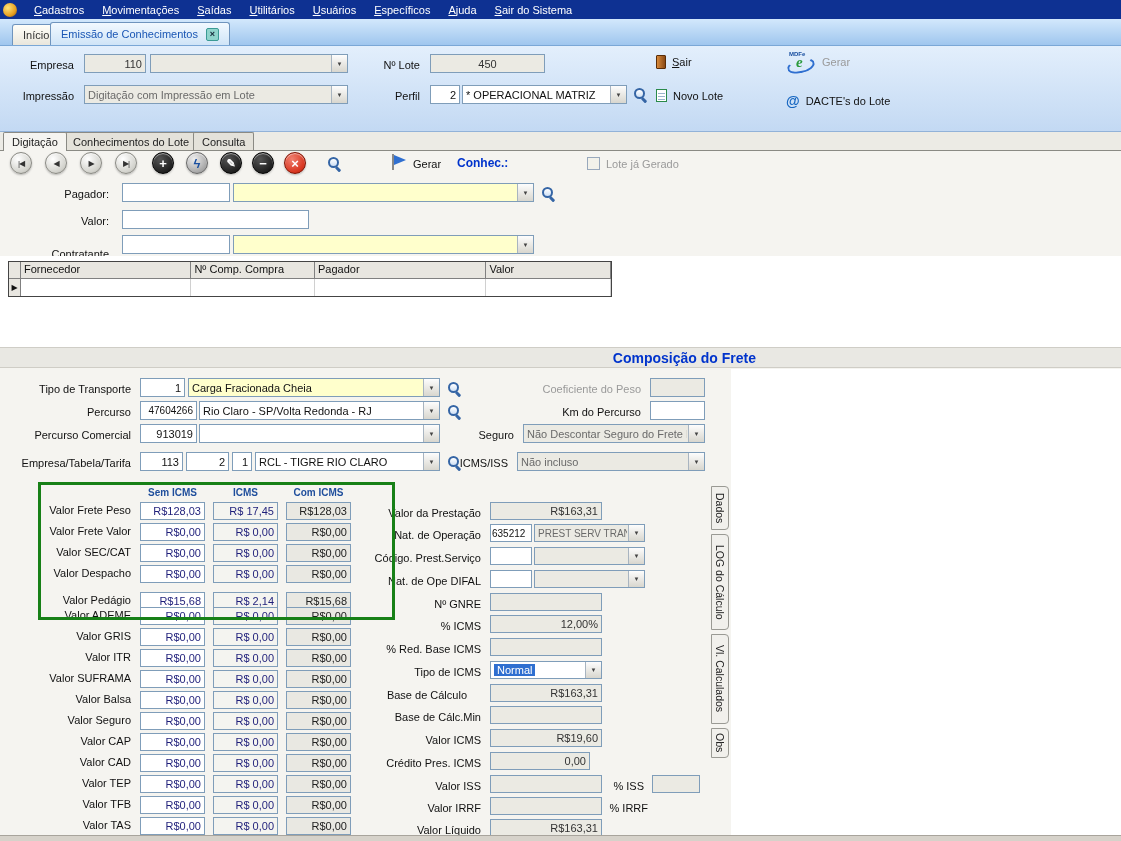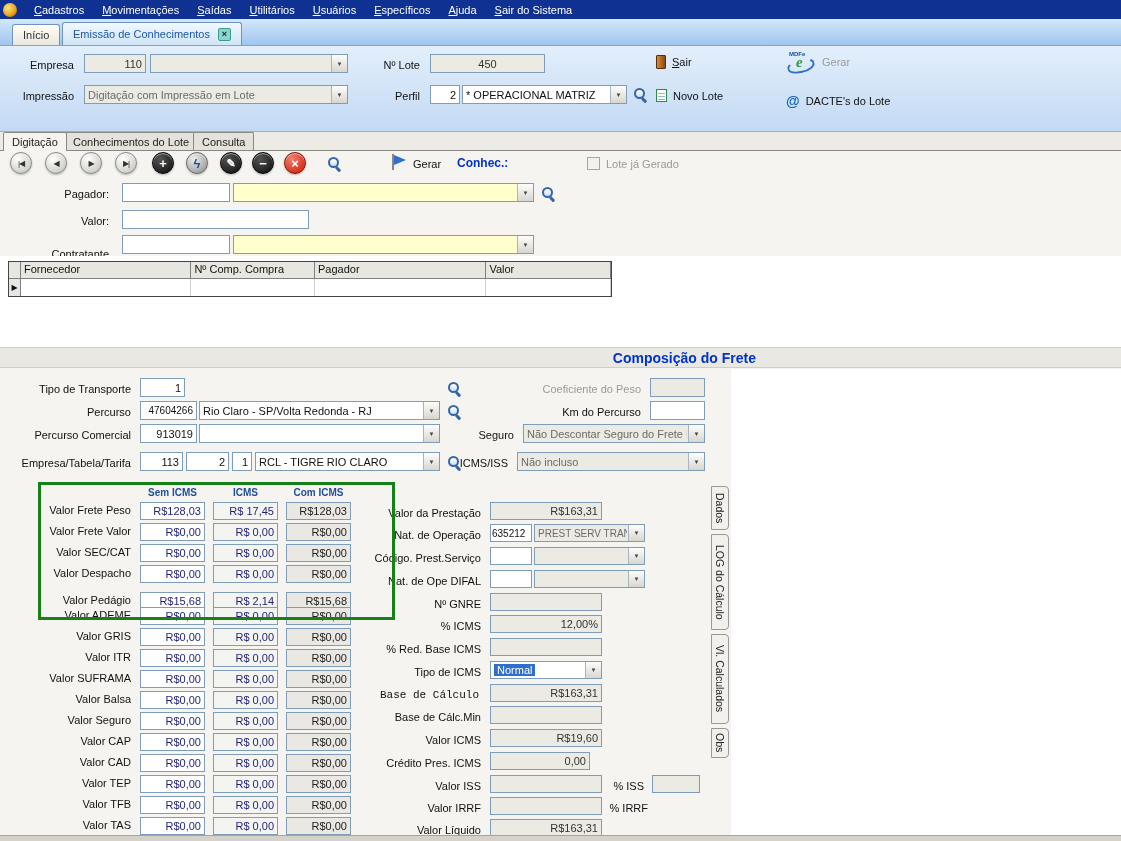--- a/index.html
+++ b/index.html
@@ -162,21 +162,21 @@
     <span class="menu-item">Usuários</span>
     <span class="menu-item">Específicos</span>
     <span class="menu-item">Ajuda</span>
     <span class="menu-item">Sair do Sistema</span>
   </div>
 
   <div class="doc-tabbar">
     <div class="doc-tab" style="left:12px;">
       <span>Início</span>
     </div>
-    <div class="doc-tab active" style="left:62px;margin-top:45px;">
+    <div class="doc-tab active" style="left:50px;margin-top:45px;">
       <span>Emissão de Conhecimentos</span>
       <span class="tab-close">×</span>
     </div>
   </div>
 
   <div class="header-panel"></div>
 
   <div class="lbl" style="left:8px;top:55px;width:70px;">Empresa</div>
   <div class="fld gray right" style="left:84px;top:54px;width:62px;">110</div>
   <div class="combo gray" style="left:150px;top:54px;width:198px;">
@@ -303,20 +303,24 @@
   </div>
 
   <div class="frete-titlebar">
     <div class="frete-title">Composição do Frete</div>
   </div>
 
   <div class="white-rect" style="left:731px;top:369px;width:390px;height:466px;"></div>
 
   <div class="lbl" style="left:2px;top:379px;width:133px;">Tipo de Transporte</div>
   <div class="fld right" style="left:140px;top:378px;width:45px;">1</div>
+  <div class="combo yellow" style="left:188px;top:378px;width:252px;">
+    <span class="cval">Carga Fracionada Cheia</span>
+    <span class="cbtn">▼</span>
+  </div>
   <span class="search-icon" style="left:447px;top:381px;"></span>
   <div class="lbl dis" style="left:510px;top:379px;width:135px;">Coeficiente do Peso</div>
   <div class="fld gray" style="left:650px;top:378px;width:55px;"></div>
 
   <div class="lbl" style="left:2px;top:402px;width:133px;">Percurso</div>
   <div class="fld right" style="left:140px;top:401px;width:57px;font-size:10px;">47604266</div>
   <div class="combo" style="left:199px;top:401px;width:241px;">
     <span class="cval">Rio Claro - SP/Volta Redonda - RJ</span>
     <span class="cbtn">▼</span>
   </div>
@@ -489,21 +493,21 @@
   <div class="fld gray" style="left:490px;top:638px;width:112px;height:18px;"></div>
 
   <div class="lbl" style="left:355px;top:662px;width:130px;">Tipo de ICMS</div>
   <div class="combo" style="left:490px;top:661px;width:112px;height:18px;">
     <span class="cval">
         <span class="sel">Normal</span>
       </span>
     <span class="cbtn">▼</span>
   </div>
 
-  <div class="lbl" style="left:353px;top:685px;width:130px;font-family:Liberation Mono, monospace;">Base de Cálculo</div>
+  <div class="lbl" style="left:341px;top:685px;width:130px;">Base de Cálculo</div>
   <div class="fld gray right" style="left:490px;top:684px;width:112px;height:18px;">R$163,31</div>
 
   <div class="lbl" style="left:355px;top:707px;width:130px;">Base de Cálc.Min</div>
   <div class="fld gray" style="left:490px;top:706px;width:112px;height:18px;"></div>
 
   <div class="lbl" style="left:355px;top:730px;width:130px;">Valor ICMS</div>
   <div class="fld gray right" style="left:490px;top:729px;width:112px;height:18px;">R$19,60</div>
 
   <div class="lbl" style="left:355px;top:753px;width:130px;">Crédito Pres. ICMS</div>
   <div class="fld gray right" style="left:490px;top:752px;width:100px;height:18px;">0,00</div>

